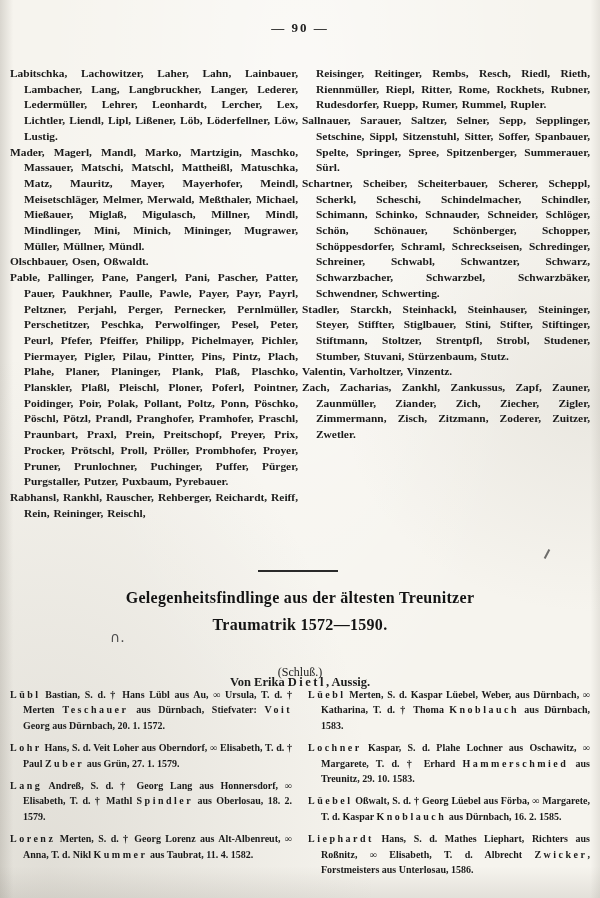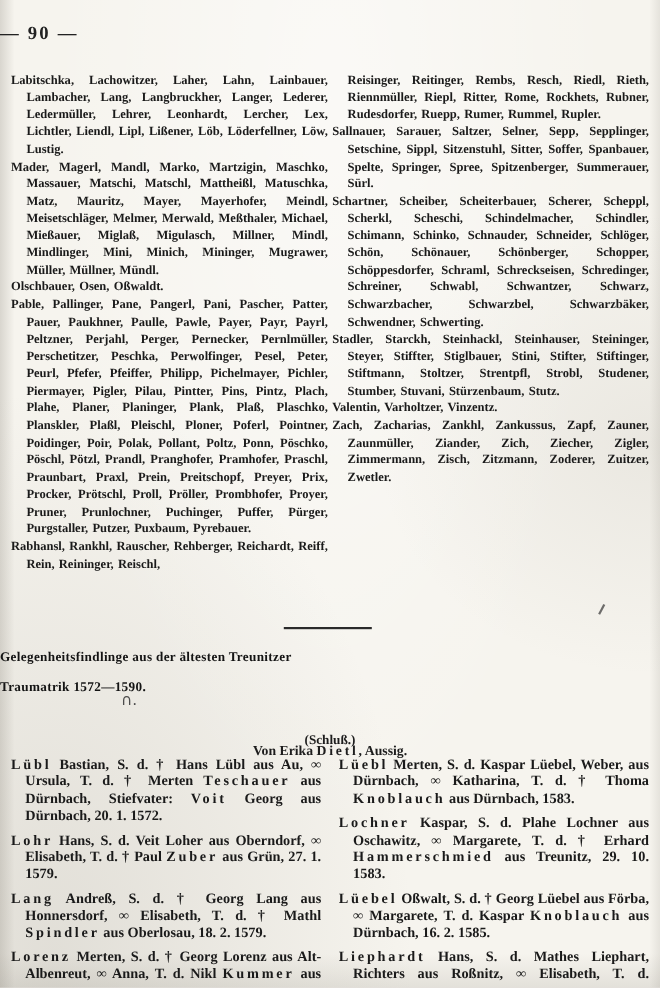--- a/index.html
+++ b/index.html
@@ -8,40 +8,40 @@
     position:relative;width:600px;height:898px;overflow:hidden;color:#1a1a1a;
     background:
       radial-gradient(ellipse at 8% 97%, rgba(150,145,133,.22), transparent 42%),
       radial-gradient(ellipse at 99% 45%, rgba(160,155,143,.14), transparent 30%),
       radial-gradient(ellipse at 50% 10%, rgba(255,255,255,.5), transparent 60%),
       linear-gradient(90deg, rgba(140,135,125,.28), rgba(0,0,0,0) 2.2%),
       linear-gradient(270deg, rgba(140,135,125,.16), rgba(0,0,0,0) 1.6%),
       linear-gradient(0deg, rgba(140,135,125,.18), rgba(0,0,0,0) 3.5%),
       #f6f4ee;
   }
-  .pagenum{position:absolute;top:20px;left:0;width:100%;
-    font-size:17px;font-weight:700;letter-spacing:2px;color:#222;}
+  .pagenum{position:absolute;top:20px;left:0;width:100%;text-align:center;
+    font-size:13px;font-weight:700;letter-spacing:2px;color:#222;}
   .namecols{position:absolute;top:66px;left:10px;width:580px;height:502px;
     overflow:hidden;display:flex;gap:4px;}
   .namecols .col{flex:1 1 0;min-width:0;}
   .npara{margin:0;font-size:11.4px;font-weight:700;line-height:15.7px;
     text-align:justify;text-indent:-14px;padding-left:14px;word-spacing:1px;}
   .npara.cont{text-indent:0;}
   .rule{position:absolute;top:570px;left:258px;width:80px;height:0;
     border-top:2px solid #2a2a2a;}
-  .title{position:absolute;top:584px;left:0;width:100%;text-align:left;
-    font-size:12px;font-weight:700;line-height:27px;letter-spacing:.3px;color:#141414;}
+  .title{position:absolute;top:584px;left:0;width:100%;text-align:center;
+    font-size:16px;font-weight:700;line-height:27px;letter-spacing:.3px;color:#141414;}
   .byline{position:absolute;top:643px;left:0;width:100%;text-align:center;
     font-size:12.5px;font-weight:700;color:#1d1d1d;margin-top:32px;}
   .schluss{position:absolute;top:665px;left:0;width:100%;text-align:center;
-    font-size:12px;font-weight:700;color:#1d1d1d;}
+    font-size:12px;font-weight:400;color:#1d1d1d;}
   .entrycols{position:absolute;top:687px;left:10px;width:580px;height:205px;
     overflow:hidden;display:flex;gap:16px;}
   .entrycols .col{flex:1 1 0;min-width:0;}
-  .entry{margin:0 0 7px 0;font-size:13px;font-weight:700;line-height:15.4px;
+  .entry{margin:0 0 7px 0;font-size:10px;font-weight:700;line-height:15.4px;
     text-align:justify;text-indent:-13px;padding-left:13px;font-family:Liberation Serif, serif;}
   .sp{letter-spacing:2.5px;}
   .penmark{position:absolute;top:629px;left:110px;font-family:"DejaVu Sans",sans-serif;
     font-size:14px;color:#4d4d4d;}
   .ink{position:absolute;top:549px;left:546px;width:2px;height:10px;background:#333;
     transform:rotate(28deg);opacity:.7;}
 </style>
 </head>
 <body>
 

